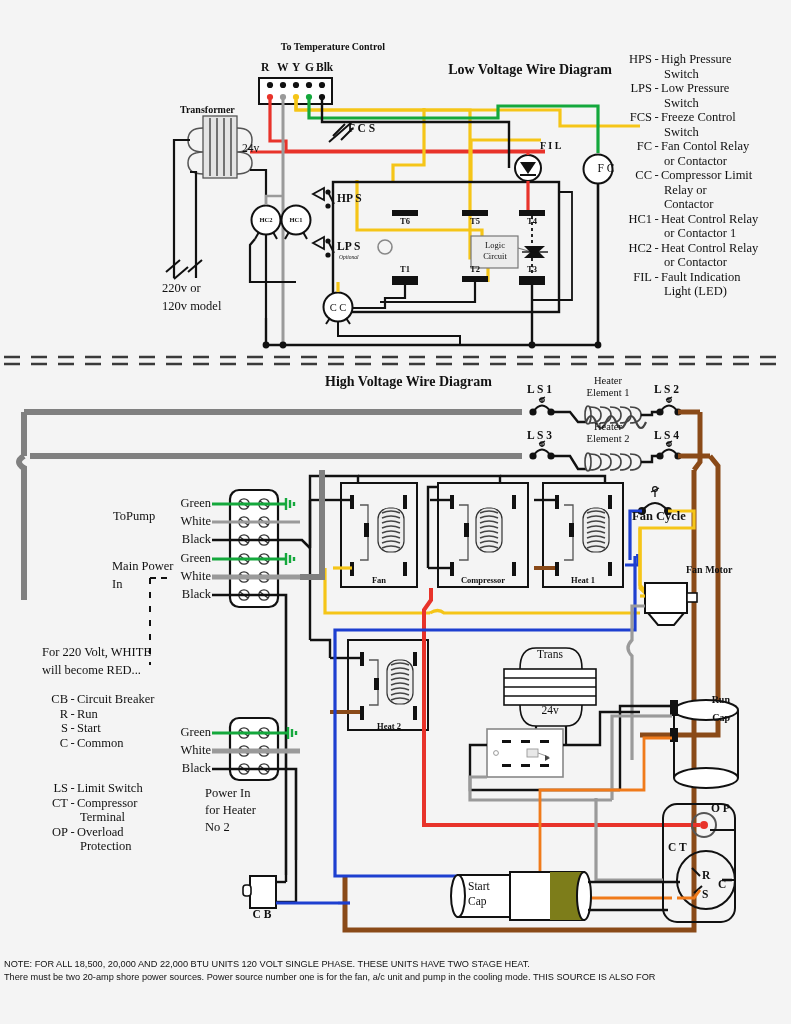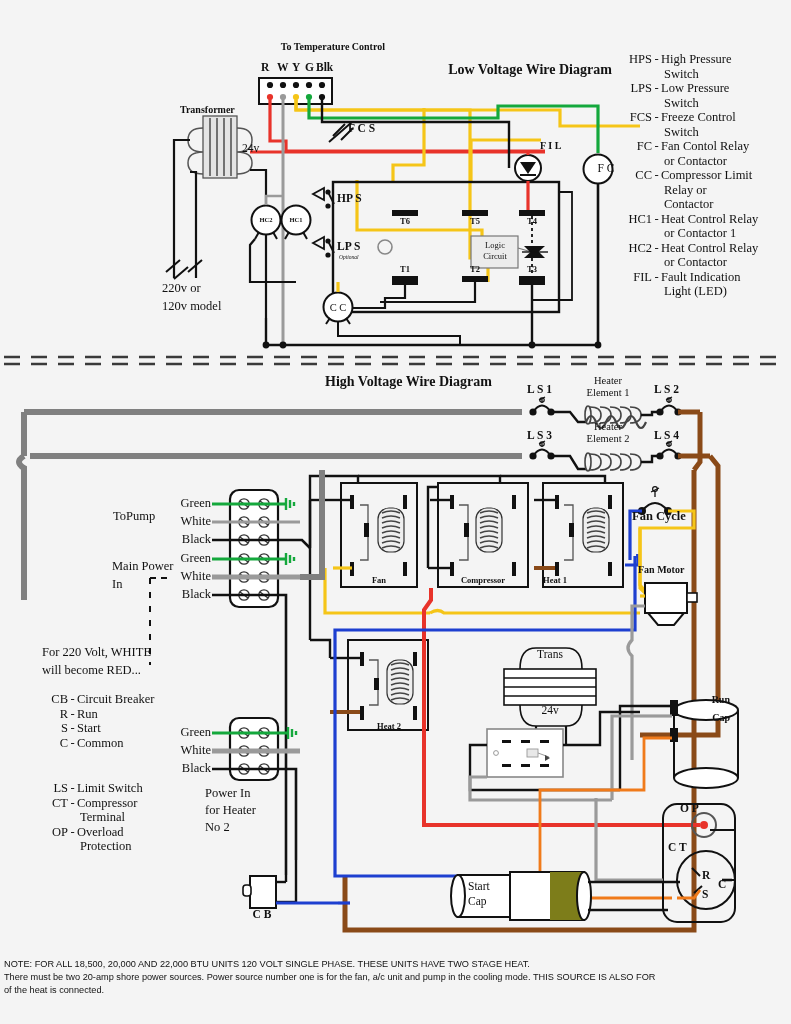--- a/index.html
+++ b/index.html
@@ -589,38 +589,38 @@
 
 <div class="t lg serif" style="left:205px;top:786px;">Power In</div>
 <div class="t lg serif" style="left:205px;top:803px;">for Heater</div>
 <div class="t lg serif" style="left:205px;top:820px;">No 2</div>
 
 <div class="t lg serif" style="left:42px;top:645px;">For 220 Volt, WHITE</div>
 <div class="t lg serif" style="left:42px;top:663px;">will become RED...</div>
 
 <div class="t xs b serif ctr" style="left:356px;top:576px;width:46px;">Fan</div>
 <div class="t xs b serif ctr" style="left:447px;top:576px;width:72px;">Compressor</div>
-<div class="t xs b serif ctr" style="left:528px;top:576px;width:54px;">Heat 1</div>
+<div class="t xs b serif ctr" style="left:556px;top:576px;width:54px;">Heat 1</div>
 <div class="t xs b serif ctr" style="left:362px;top:722px;width:54px;">Heat 2</div>
 
 <div class="t lg serif" style="left:632px;top:509px;font-weight:bold;">Fan Cycle</div>
-<div class="t hdr serif" style="left:638px;top:564px;">Fan Motor</div>
+<div class="t hdr serif" style="left:638px;top:564px;padding-left:48px;">Fan Motor</div>
 
 <div class="t md serif ctr" style="left:520px;top:648px;width:60px;">Trans</div>
 <div class="t md serif ctr" style="left:520px;top:704px;width:60px;">24v</div>
 
 <div class="t hdr serif ctr" style="left:684px;top:694px;width:46px;">Run</div>
 <div class="t hdr serif ctr" style="left:684px;top:712px;width:46px;">Cap</div>
 
 <div class="t md serif" style="left:468px;top:880px;">Start</div>
 <div class="t md serif" style="left:468px;top:895px;">Cap</div>
 
 <div class="t md b serif ctr" style="left:244px;top:908px;width:36px;">C B</div>
 
-<div class="t md b serif" style="left:680px;top:802px;">O P</div>
+<div class="t md b serif" style="left:711px;top:802px;">O P</div>
 <div class="t md b serif" style="left:668px;top:841px;">C T</div>
 <div class="t md b serif" style="left:702px;top:869px;">R</div>
 <div class="t md b serif" style="left:702px;top:888px;">S</div>
 <div class="t md b serif" style="left:718px;top:878px;">C</div>
 
 <div style="position:absolute;left:42px;top:692px;width:180px;" id="legend-high-a">
       <div class="legend-row serif">
         <div class="legend-abbr" style="flex-basis: 26px; width: 26px;">CB</div>
         <div class="legend-dash">-</div>
         <div class="legend-desc">Circuit Breaker</div>
@@ -657,16 +657,15 @@
         <div class="legend-abbr" style="flex-basis: 26px; width: 26px;">OP</div>
         <div class="legend-dash">-</div>
         <div class="legend-desc">Overload</div>
       </div>
       <div class="legend-cont serif" style="padding-left: 38px;">Protection</div>
     </div>
 
 <div style="position:absolute;left:4px;top:958px;width:783px;">
   <div class="note">NOTE:  FOR ALL 18,500, 20,000 AND 22,000 BTU UNITS 120 VOLT  SINGLE PHASE.  THESE UNITS HAVE TWO STAGE HEAT.</div>
   <div class="note">There must be two 20-amp shore power sources.  Power source number one is for the fan, a/c unit and pump in the cooling mode.  THIS SOURCE IS ALSO FOR</div>
-  <div class="note">of the heat is connected.</div>
 </div>
 
 </div>
 
 </body></html>

